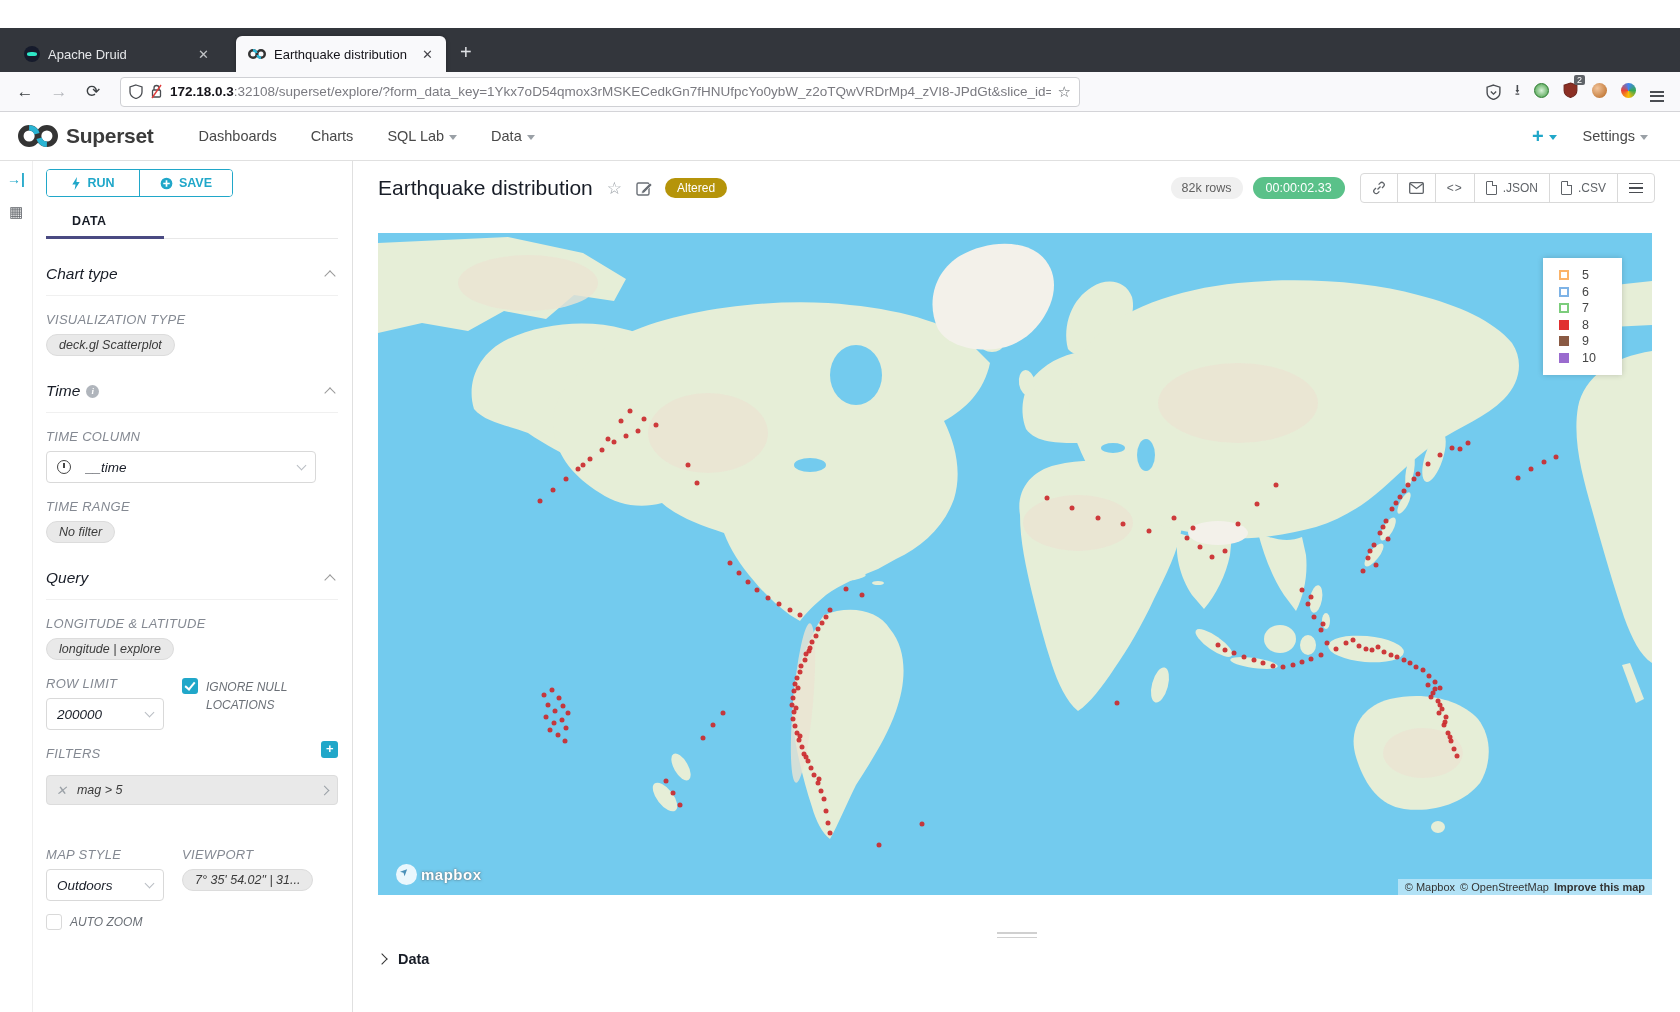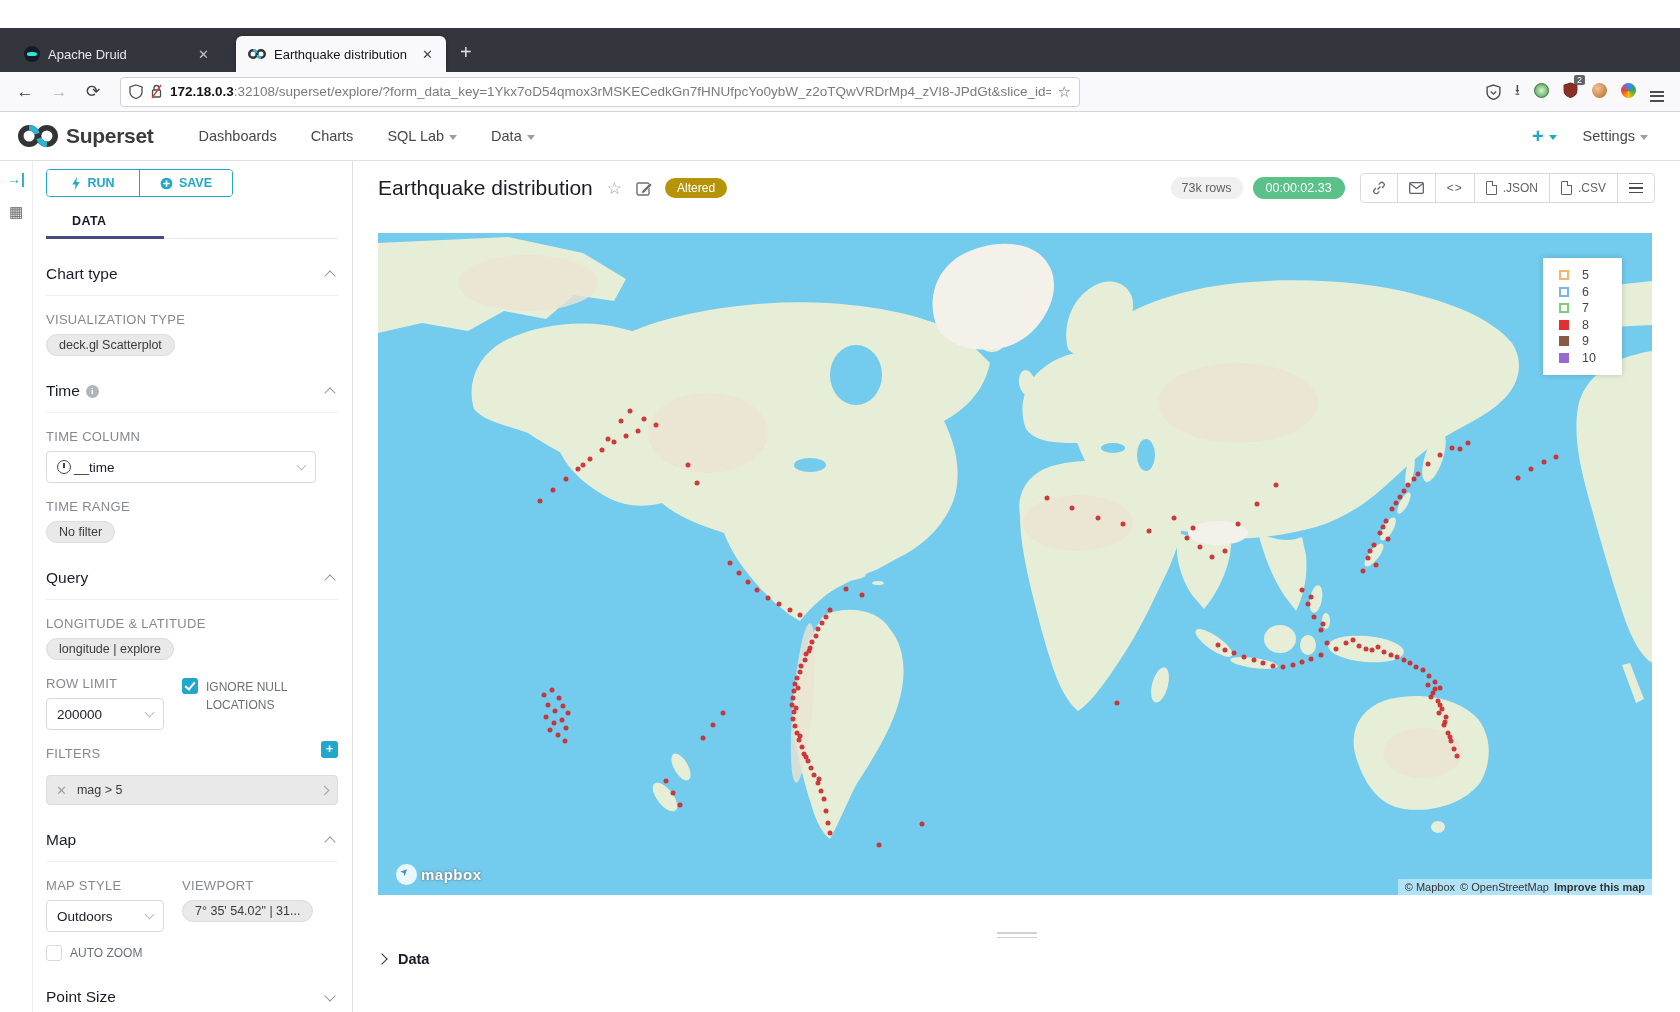--- a/index.html
+++ b/index.html
@@ -56,29 +56,29 @@
   .collapse-ic { color:#20a7c9; font-size:14px; font-weight:bold; }
   .grid-ic { color:#5f6368; font-size:15px; }
   .panel { position:absolute; left:32px; top:161px; width:321px; height:851px; background:#fff; border-left:1px solid #eee; border-right:1px solid #e0e0e0; padding:8px 14px 0 13px; overflow:hidden; }
   .runsave { display:flex; border:1.5px solid #20a7c9; border-radius:4px; width:187px; height:28px; overflow:hidden; }
   .runsave .btn { flex:1; display:flex; align-items:center; justify-content:center; gap:6px; color:#20a7c9; font-size:12.5px; font-weight:bold; background:#fff; }
   .runsave .btn + .btn { border-left:1.5px solid #20a7c9; }
   .bolt { width:10px; height:13px; }
   .panel-tabs { margin-top:14px; border-bottom:1px solid #e8e8e8; padding-bottom:9px; position:relative; }
   .panel-tab { font-size:12.5px; font-weight:bold; color:#181d27; letter-spacing:.4px; margin-left:26px; }
   .tab-underline { position:absolute; left:0; bottom:-1px; width:118px; height:3px; background:#4a4a82; }
-  .section { margin-top:26px; }
+  .section { margin-top:26px;font-style:italic; }
   .sec-head { display:flex; align-items:center; justify-content:space-between; padding-bottom:12px; border-bottom:1px solid #f0f0f0; }
   .sec-title { font-size:15.5px; color:#181d27; display:flex; align-items:center; gap:6px; }
   .chev { width:8px; height:8px; border-right:1.6px solid #999; border-bottom:1.6px solid #999; transform:rotate(-135deg); margin-right:4px; margin-top:4px; }
   .chev.down { transform:rotate(45deg); margin-top:-2px; }
   .info-ic { width:13px; height:13px; border-radius:50%; background:#b0b5bc; color:#fff; font-size:9px; font-weight:bold; text-align:center; line-height:13px; font-family:"Liberation Serif", serif; }
   .lbl { font-size:13px; color:#848992; letter-spacing:.3px; margin:16px 0 7px; }
   .pill { display:inline-block; background:#e9e9e9; border:1px solid #dcdcdc; border-radius:12px; padding:3px 12px; font-size:12.5px; color:#3b3b3b; }
-  .select { height:32px; border:1px solid #d9d9d9; border-radius:4px; background:#fff; display:flex; align-items:center; padding:0 10px; gap:3px; font-size:13.5px; color:#181d27; }
+  .select { height:32px; border:1px solid #d9d9d9; border-radius:4px; background:#fff; display:flex; align-items:center; padding:0 10px; gap:15px; font-size:13.5px; color:#181d27; }
   .select .sel-caret { margin-left:auto; width:7px; height:7px; border-right:1.4px solid #b9bdc3; border-bottom:1.4px solid #b9bdc3; transform:rotate(45deg); margin-top:-3px; }
   .clock { width:14px; height:14px; border:1.6px solid #444; border-radius:50%; position:relative; }
   .clock:after { content:""; position:absolute; left:5px; top:2px; width:1.6px; height:4.5px; background:#444; }
   .two-col { display:flex; gap:18px; align-items:flex-start; }
   .checkrow { display:flex; gap:8px; font-size:12px; color:#6b7077; line-height:1.5; margin-top:2px; }
   .checkbox { width:16px; height:16px; border-radius:3px; flex:none; }
   .checkbox.checked { background:#20a7c9; position:relative; }
   .checkbox.checked:after { content:""; position:absolute; left:5px; top:2px; width:4px; height:8px; border-right:2px solid #fff; border-bottom:2px solid #fff; transform:rotate(40deg); }
   .checkbox.unchecked { background:#fff; border:1px solid #d9d9d9; }
   .filters-head { display:flex; align-items:center; justify-content:space-between; }
@@ -283,62 +283,52 @@
         <span class="add-btn">+</span>
       </div>
       <div class="filter-box">
         <span class="filter-x">✕</span>
         <span>mag &gt; 5</span>
         <span class="filter-arrow"></span>
       </div>
     </div>
 
     <div class="section">
-      <div class="sec-head">
-        <span class="sec-title">Map</span>
-        <span class="chev"></span>
-      </div>
       <div class="two-col">
         <div style="width:118px;">
           <div class="lbl">MAP STYLE</div>
           <div class="select">
             <span>Outdoors</span>
             <span class="sel-caret"></span>
           </div>
         </div>
         <div style="width:150px;">
           <div class="lbl">VIEWPORT</div>
           <span class="pill" style="max-width:148px; white-space:nowrap; overflow:hidden;">7° 35' 54.02" | 31...</span>
         </div>
       </div>
       <div class="checkrow" style="margin-top:12px; align-items:center;">
         <span class="checkbox unchecked"></span>
         <span>AUTO ZOOM</span>
       </div>
     </div>
 
-    <div class="section">
-      <div class="sec-head" style="border-bottom:none;">
-        <span class="sec-title">Point Size</span>
-        <span class="chev down"></span>
-      </div>
-    </div>
   </div>
 
   <div class="main">
     <div class="chart-header">
       <span class="chart-title">Earthquake distribution</span>
       <span class="hdr-ic">☆</span>
       <svg class="hdr-ic" width="17" height="17" viewBox="0 0 17 17">
         <rect x="1" y="3" width="12" height="12" rx="1.5" fill="none" stroke="#6b7077" stroke-width="1.4"></rect>
         <path d="M6 11 L14 3 L16 5 L8 13 L5.5 13.5 Z" fill="#6b7077" stroke="#fff" stroke-width=".6"></path>
       </svg>
       <span class="altered">Altered</span>
       <div class="hdr-right">
-        <span class="rows-pill">73k rows</span>
+        <span class="rows-pill">82k rows</span>
         <span class="timer-pill">00:00:02.33</span>
         <div class="btn-group">
           <div class="gbtn">
             <svg width="14" height="14" viewBox="0 0 14 14">
               <path d="M5.5 8.5 L8.5 5.5 M4 7 L2.5 8.5 a2.4 2.4 0 0 0 3.4 3.4 L7.4 10.4 M10 7 L11.5 5.5 A2.4 2.4 0 0 0 8.1 2.1 L6.6 3.6" fill="none" stroke="#5f6368" stroke-width="1.3"></path>
             </svg>
           </div>
           <div class="gbtn">
             <svg width="15" height="12" viewBox="0 0 15 12">
               <rect x=".7" y=".7" width="13.6" height="10.6" rx="1" fill="none" stroke="#5f6368" stroke-width="1.3"></rect>

